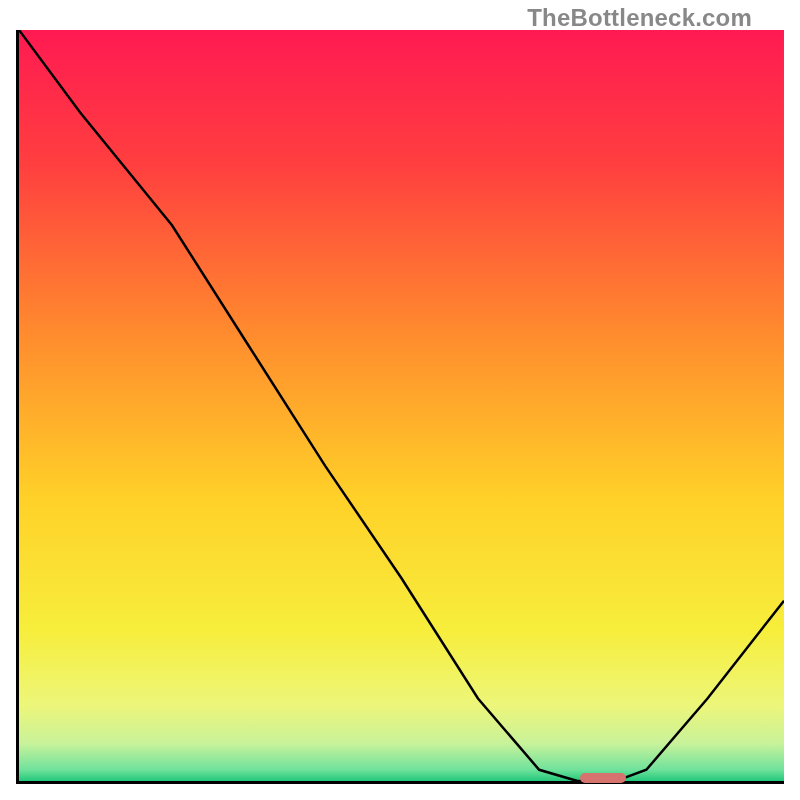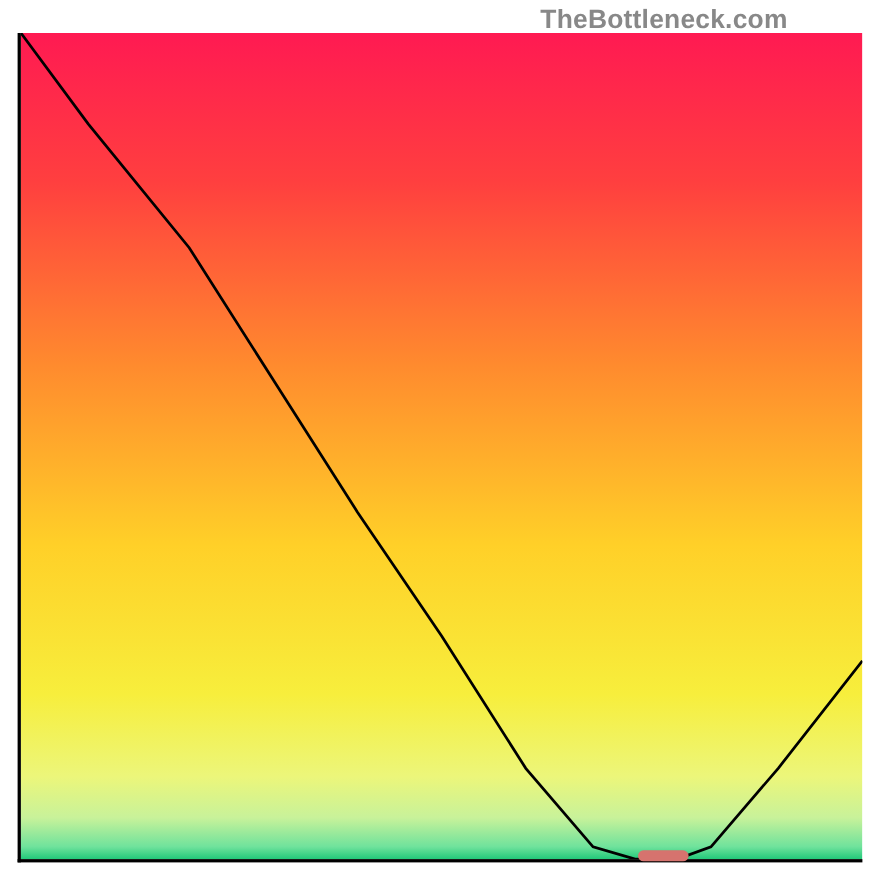--- a/index.html
+++ b/index.html
@@ -8,20 +8,21 @@
     width: 800px;
     height: 800px;
     background: #ffffff;
     font-family: Arial, Helvetica, sans-serif;
     overflow: hidden;
   }
   .stage {
     position: relative;
     width: 728px;
     height: 800px;
+    padding-left: 36px;
   }
   .watermark {
     position: absolute;
     top: 4px;
     right: 12px;
     font-size: 24px;
     font-weight: 600;
     color: #888888;
     letter-spacing: 0.2px;
     z-index: 20;

